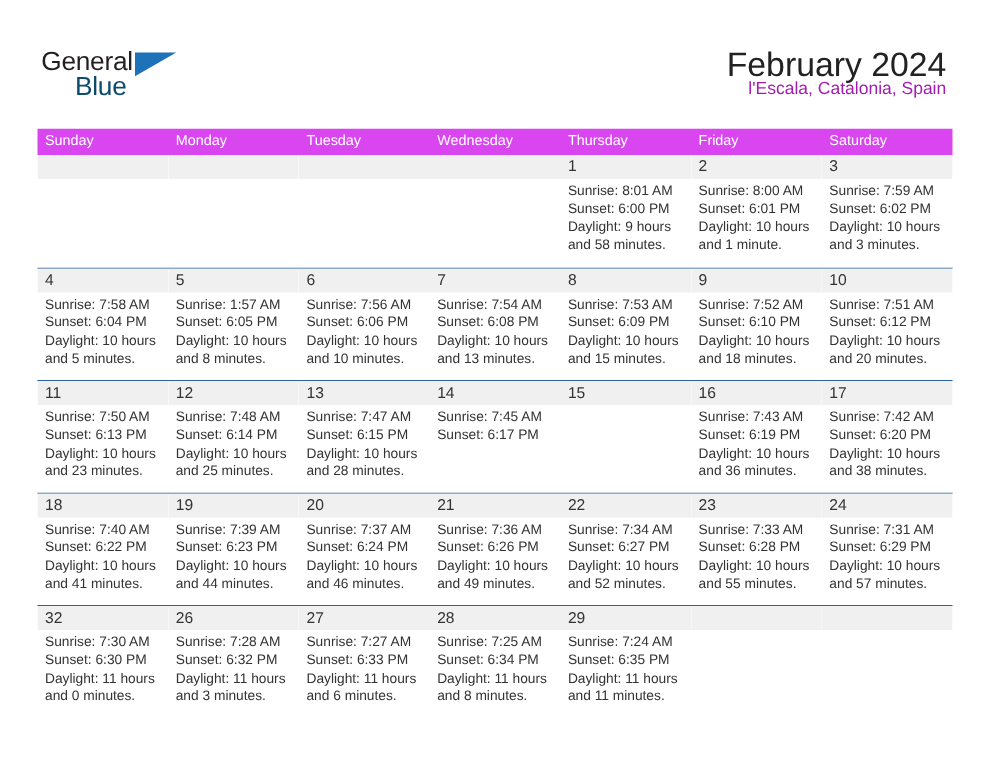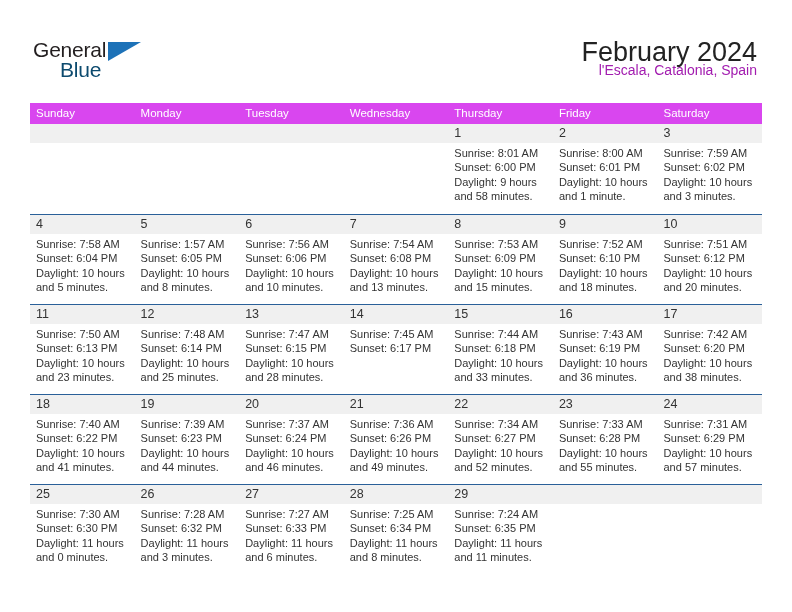--- a/index.html
+++ b/index.html
@@ -303,25 +303,20 @@
           </div>
           <div class="day">
             <div class="daynum">14</div>
             <div class="dayinfo">
               <div>Sunrise: 7:45 AM</div>
               <div>Sunset: 6:17 PM</div>
             </div>
           </div>
           <div class="day">
             <div class="daynum">15</div>
-            <div class="dayinfo">
-              <div>Sunrise: 7:44 AM</div>
-              <div>Sunset: 6:18 PM</div>
-              <div class="wrapline">Daylight: 10 hours and 33 minutes.</div>
-            </div>
           </div>
           <div class="day">
             <div class="daynum">16</div>
             <div class="dayinfo">
               <div>Sunrise: 7:43 AM</div>
               <div>Sunset: 6:19 PM</div>
               <div class="wrapline">Daylight: 10 hours and 36 minutes.</div>
             </div>
           </div>
           <div class="day">
@@ -386,21 +381,21 @@
             <div class="daynum">24</div>
             <div class="dayinfo">
               <div>Sunrise: 7:31 AM</div>
               <div>Sunset: 6:29 PM</div>
               <div class="wrapline">Daylight: 10 hours and 57 minutes.</div>
             </div>
           </div>
         </div>
         <div class="week">
           <div class="day">
-            <div class="daynum">25</div>
+            <div class="daynum">32</div>
             <div class="dayinfo">
               <div>Sunrise: 7:30 AM</div>
               <div>Sunset: 6:30 PM</div>
               <div class="wrapline">Daylight: 11 hours and 0 minutes.</div>
             </div>
           </div>
           <div class="day">
             <div class="daynum">26</div>
             <div class="dayinfo">
               <div>Sunrise: 7:28 AM</div>

